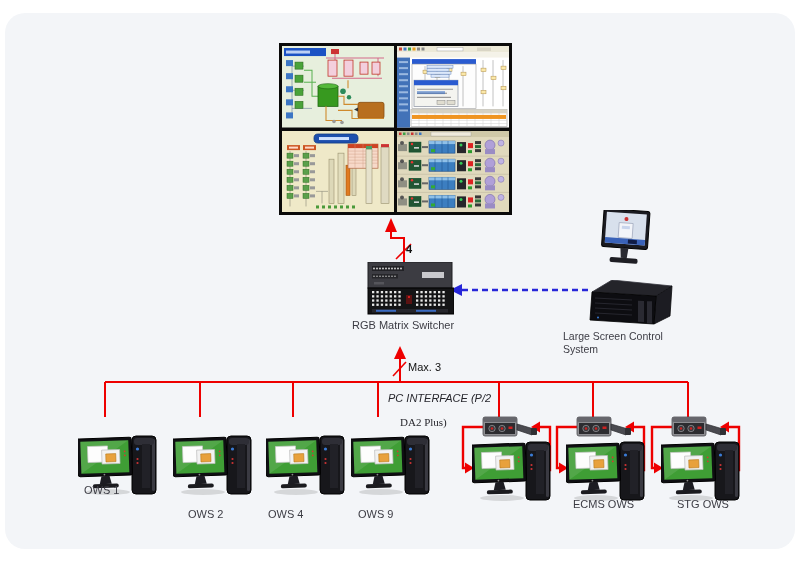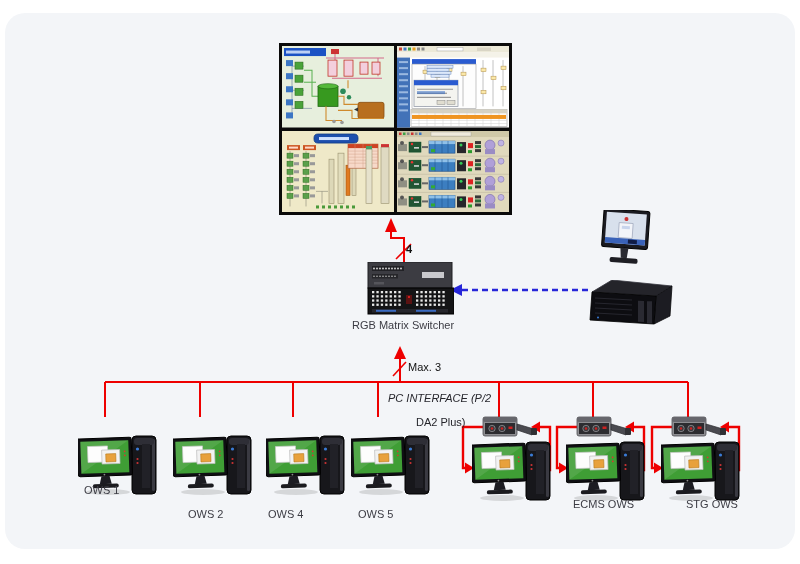--- a/index.html
+++ b/index.html
@@ -568,42 +568,43 @@
       <use href="#sym-switcher"></use>
     </svg>
   <div class="lbl center" style="left:352px;top:319px;width:115px;">RGB Matrix Switcher</div>
 
   <svg class="abs" style="left:598px;top:210px;" width="54" height="60">
       <use href="#sym-ctrlmon"></use>
     </svg>
   <svg class="abs" style="left:586px;top:280px;" width="88" height="46">
       <use href="#sym-server"></use>
     </svg>
+  <div class="lbl center" style="left:563px;top:330px;width:132px;font-size:10.5px;">Large Screen Control System</div>
 
   <div class="count" style="left:406px;top:243px;">4</div>
   <div class="count" style="left:408px;top:361px;font-weight:normal;">Max. 3</div>
   <div class="note" style="left:388px;top:392px;font-style:italic;">PC INTERFACE (P/2</div>
-  <div class="note" style="left:416px;top:416px;">DA2 Plus)</div>
+  <div class="note" style="left:400px;top:416px;font-family:Liberation Serif, serif;">DA2 Plus)</div>
 
   <svg class="abs" style="left:78px;top:432px;" width="84" height="72">
       <use href="#sym-ws"></use>
     </svg>
   <svg class="abs" style="left:173px;top:432px;" width="84" height="72">
       <use href="#sym-ws"></use>
     </svg>
   <svg class="abs" style="left:266px;top:432px;" width="84" height="72">
       <use href="#sym-ws"></use>
     </svg>
   <svg class="abs" style="left:351px;top:432px;" width="84" height="72">
       <use href="#sym-ws"></use>
     </svg>
   <div class="lbl" style="left:84px;top:484px;">OWS 1</div>
   <div class="lbl" style="left:177px;top:508px;margin-left:11px;">OWS 2</div>
   <div class="lbl" style="left:268px;top:508px;">OWS 4</div>
-  <div class="lbl" style="left:358px;top:508px;">OWS 5</div>
+  <div class="lbl" style="left:358px;top:508px;">OWS 9</div>
 
   <svg class="abs" style="left:482px;top:414px;" width="56" height="26">
       <use href="#sym-conv"></use>
     </svg>
   <svg class="abs" style="left:576px;top:414px;" width="56" height="26">
       <use href="#sym-conv"></use>
     </svg>
   <svg class="abs" style="left:671px;top:414px;" width="56" height="26">
       <use href="#sym-conv"></use>
     </svg>
@@ -612,14 +613,14 @@
       <use href="#sym-ws"></use>
     </svg>
   <svg class="abs" style="left:566px;top:438px;" width="84" height="72">
       <use href="#sym-ws"></use>
     </svg>
   <svg class="abs" style="left:661px;top:438px;" width="84" height="72">
       <use href="#sym-ws"></use>
     </svg>
 
   <div class="lbl" style="left:573px;top:498px;width:80px;">ECMS OWS</div>
-  <div class="lbl" style="left:677px;top:498px;width:70px;text-align:center;">STG OWS</div>
+  <div class="lbl" style="left:677px;top:498px;width:70px;">STG OWS</div>
 </div>
 
 </body></html>

